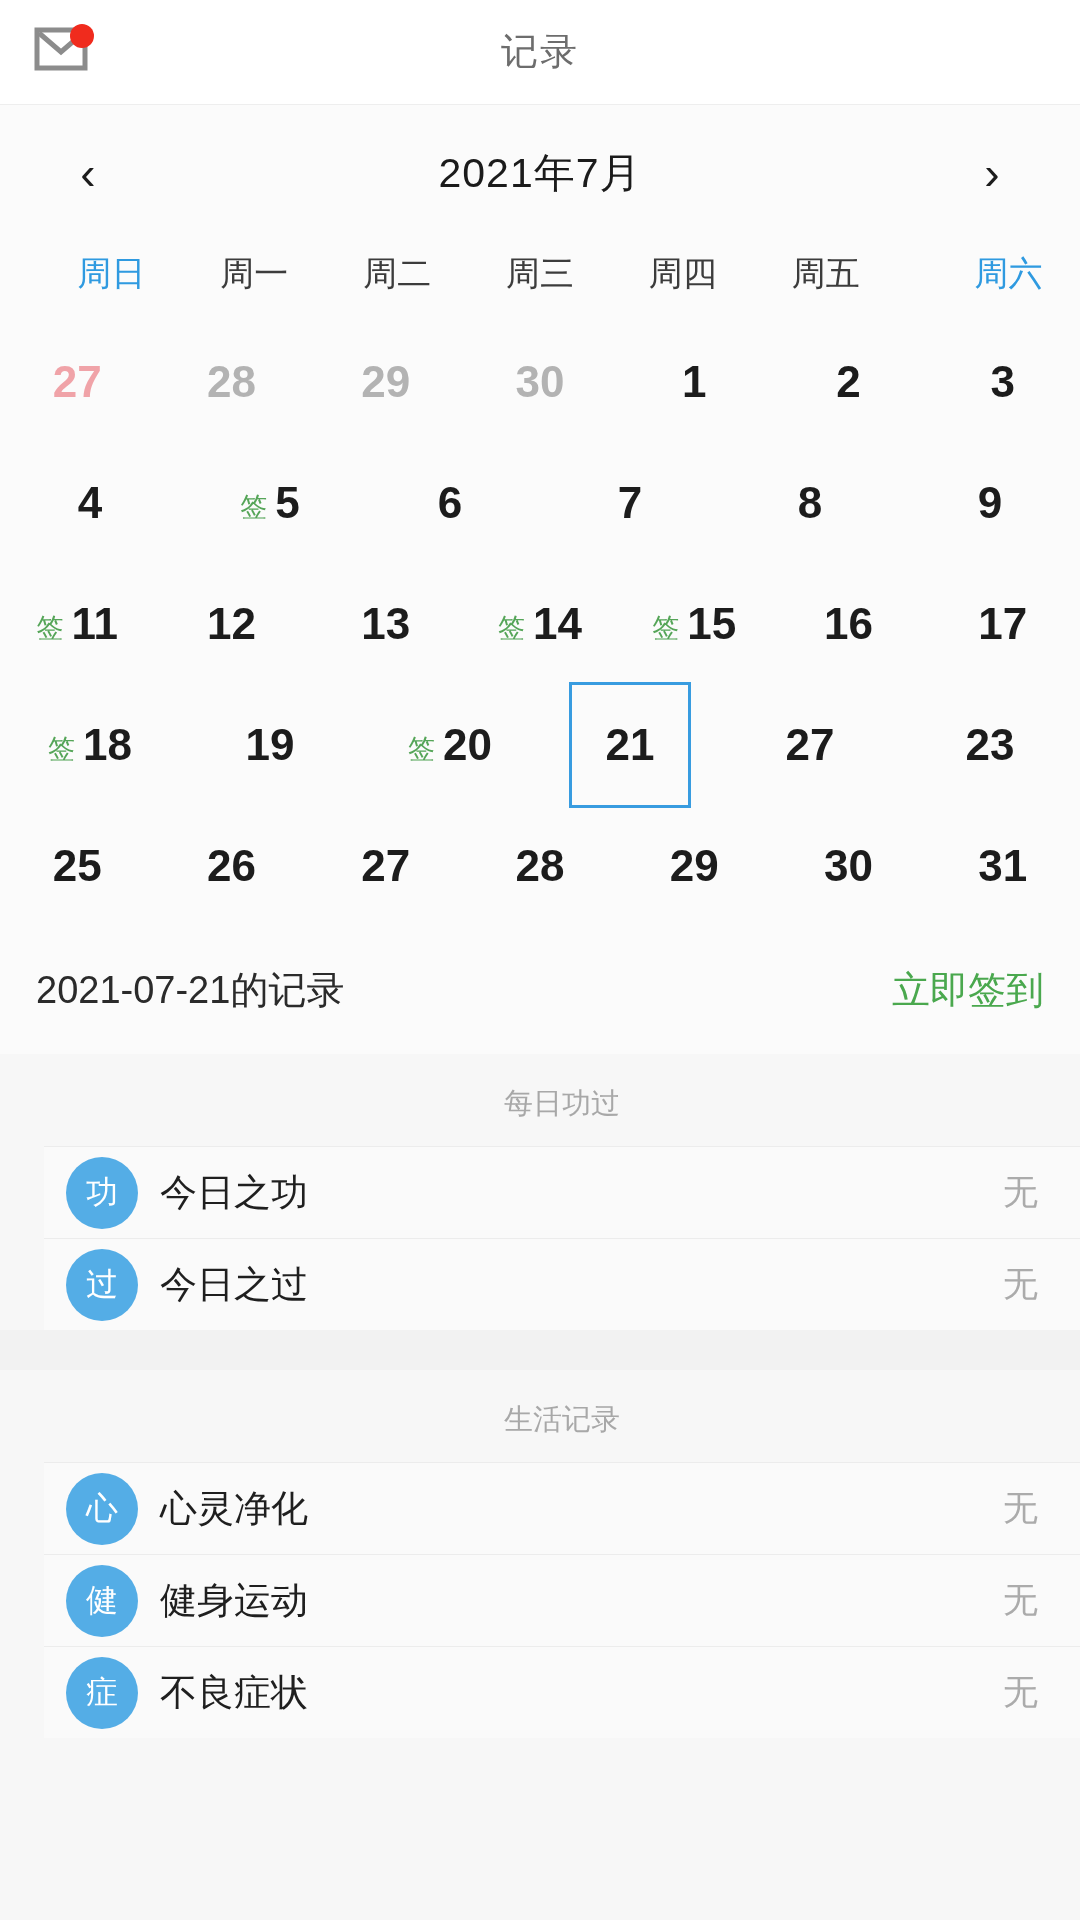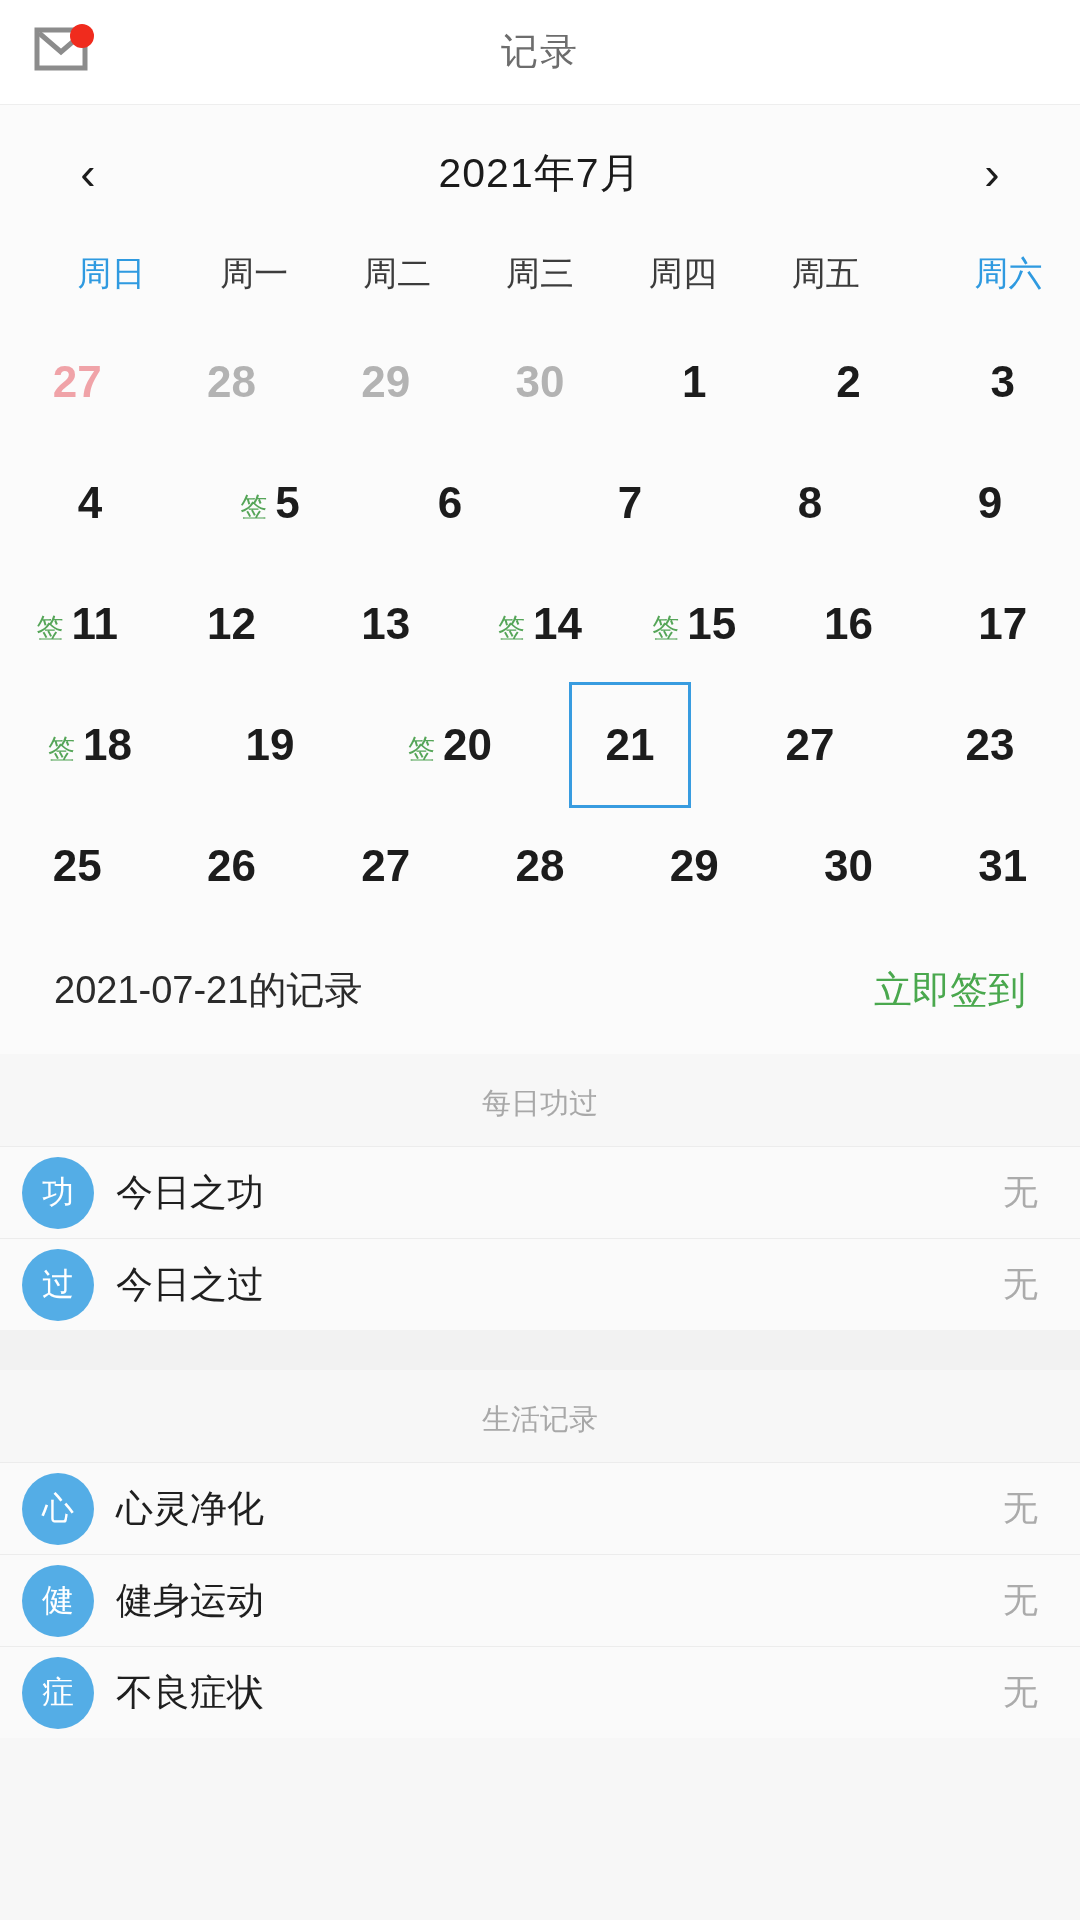--- a/index.html
+++ b/index.html
@@ -60,28 +60,28 @@
   .sel-box {
     position:absolute; left:50%; top:50%;
     transform:translate(-50%,-50%);
     width:122px; height:126px;
     border:3px solid #389ce0; background:transparent;
   }
 
   
   .rec-head {
     height:128px; display:flex; align-items:center;
-    justify-content:space-between; padding:0 54px;
+    justify-content:space-between; padding:0 36px;
     background:#fbfbfb;
   }
   .rec-title { font-size:38px; color:#2b2b2b; }
   .rec-action { font-size:38px; color:#4aa84e; }
 
   
-  .section { background:#f7f7f7; }
+  .section { background:#f7f7f7;padding-left:44px; }
   .section-title {
     text-align:center; font-size:29px; color:#a8a8a8;
     padding:30px 0 22px;
   }
   .rows { background:#fafafa; }
   .row {
     height:92px; display:flex; align-items:center;
     padding:0 42px 0 22px;
     border-top:1px solid #ececec;
     background:#fafafa;

